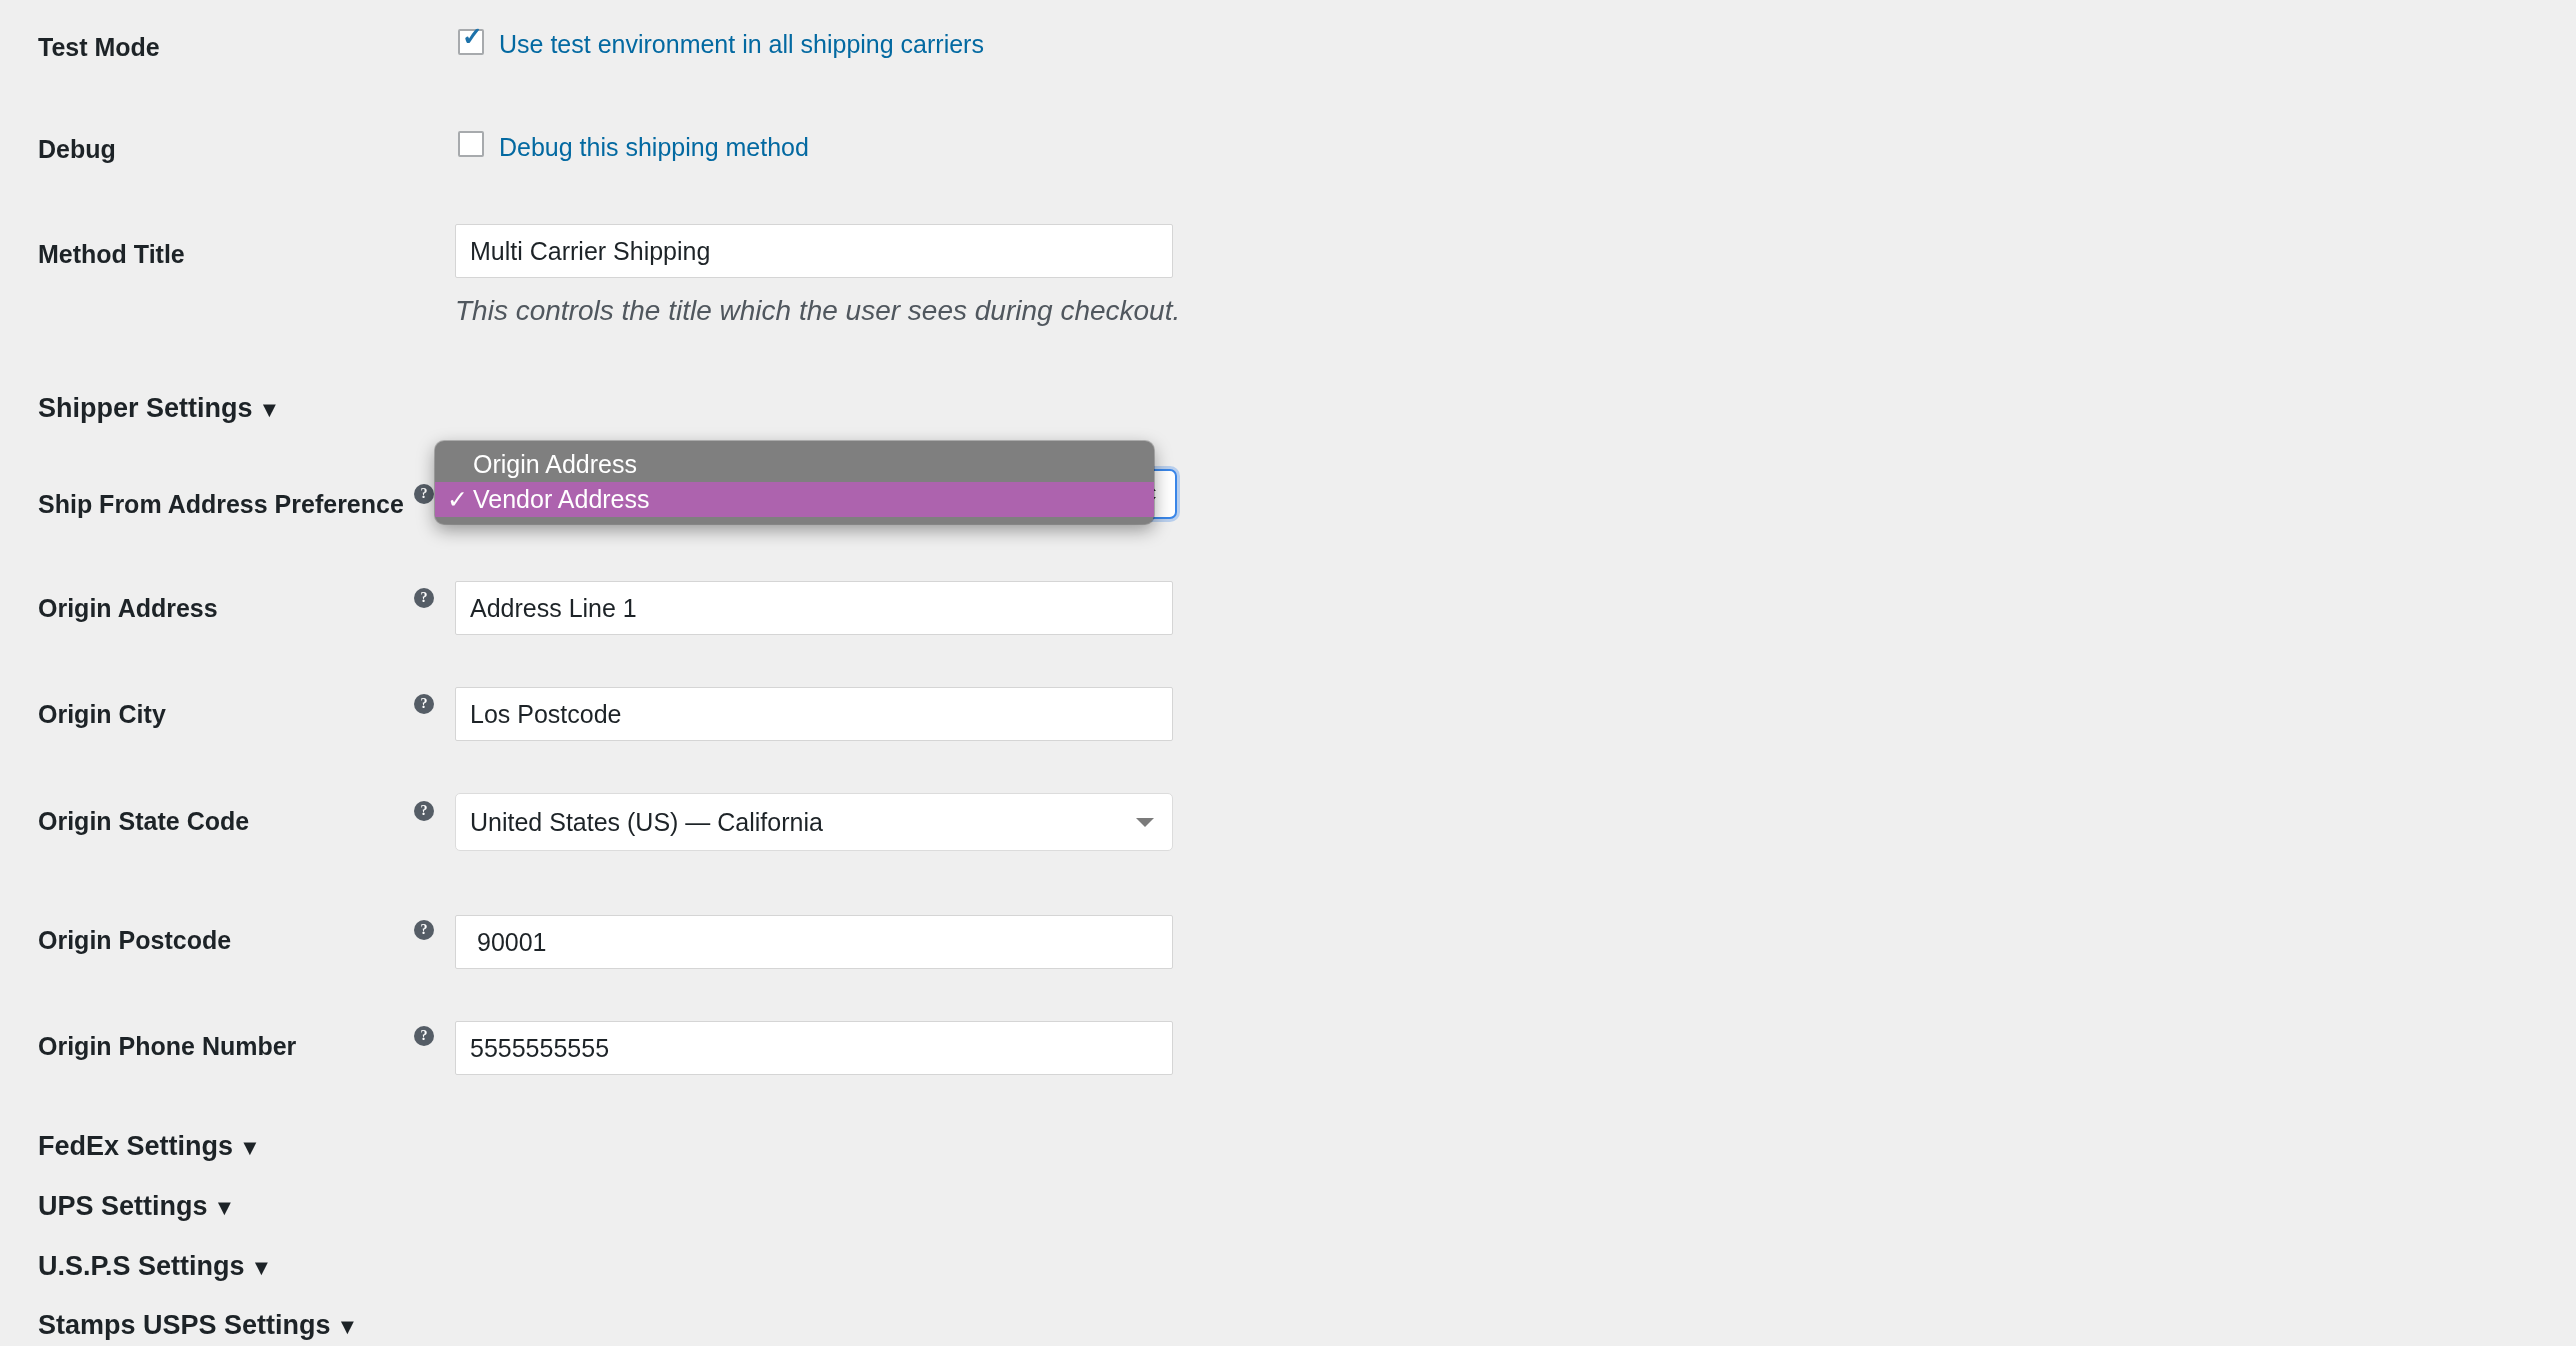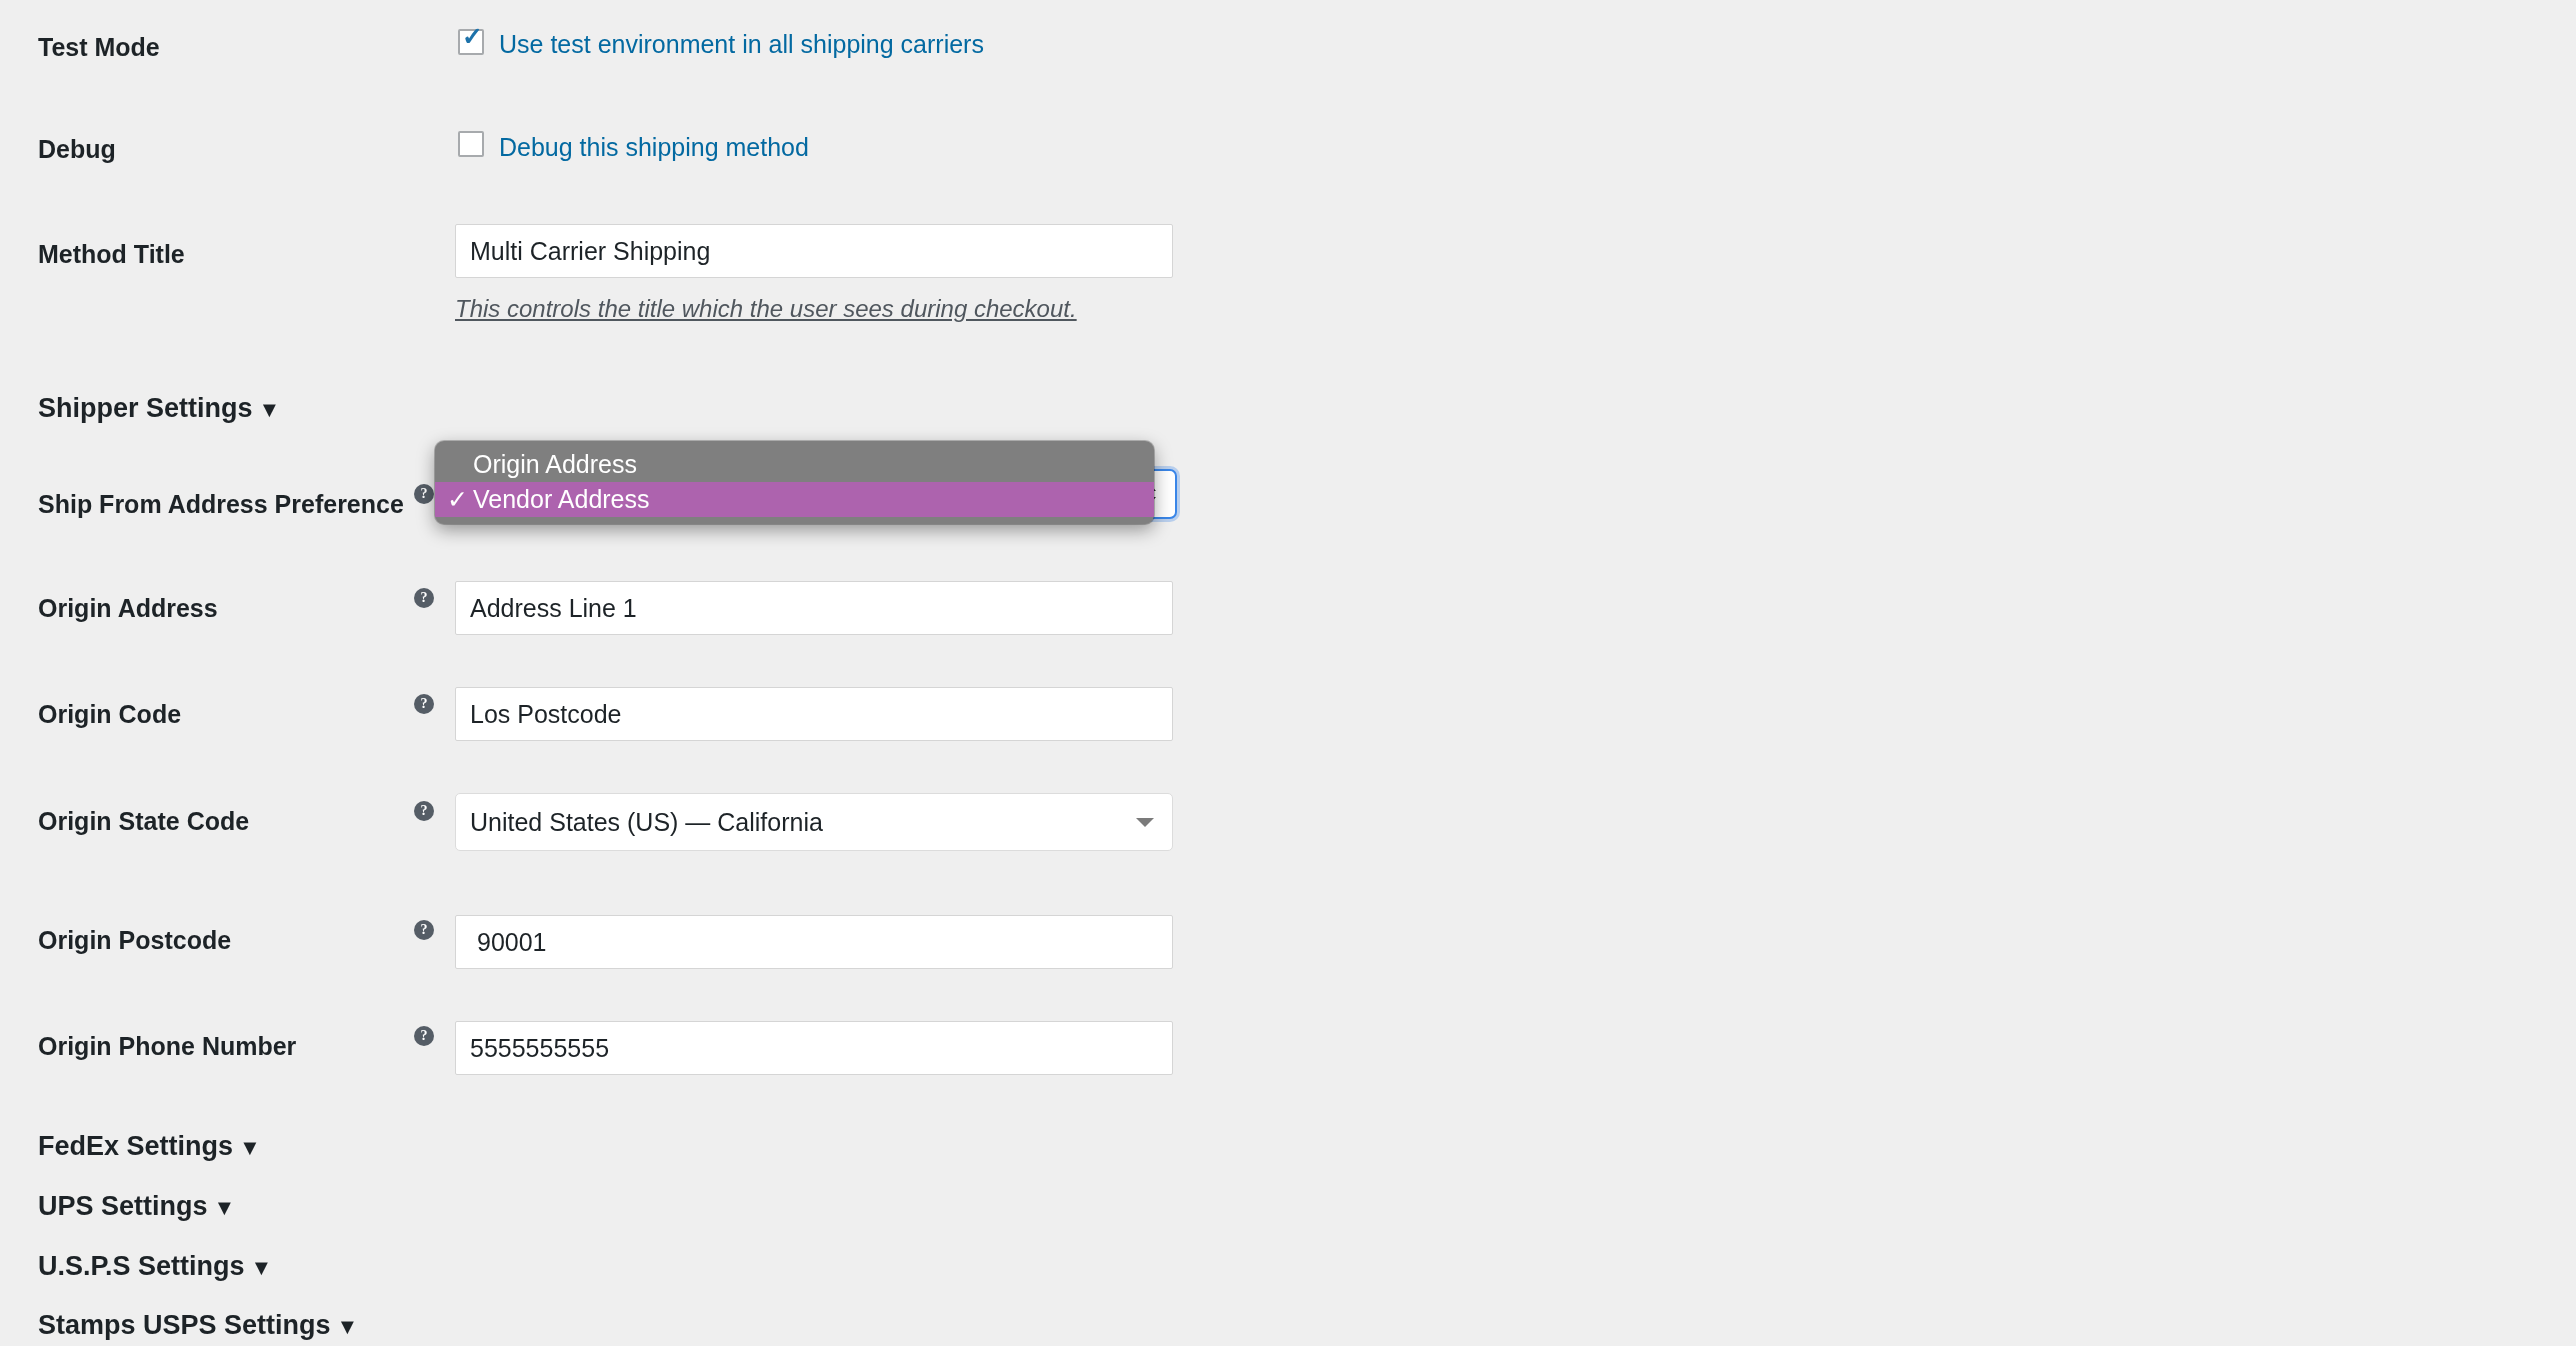--- a/index.html
+++ b/index.html
@@ -80,26 +80,25 @@
     left: 499px;
     font-size: 25px;
     color: #0369a1;
     white-space: nowrap;
     line-height: 1;
   }
 
   .desc {
     position: absolute;
     left: 455px;
-    font-size: 24px;
+    font-size: 28px;
     font-style: italic;
     color: #50575e;
     white-space: nowrap;
     line-height: 1;
-    text-decoration: underline;
   }
 
   
   .section {
     position: absolute;
     left: 38px;
     font-size: 27px;
     font-weight: bold;
     color: #1d2327;
     white-space: nowrap;
@@ -226,21 +225,21 @@
     </div>
   </div>
 
   <div class="row">
     <div class="lbl" style="top:596px;">Origin Address</div>
     <div class="help" style="top:588px;">?</div>
     <div class="field" style="top:581px;">Address Line 1</div>
   </div>
 
   <div class="row">
-    <div class="lbl" style="top:702px;">Origin Code</div>
+    <div class="lbl" style="top:702px;">Origin City</div>
     <div class="help" style="top:694px;">?</div>
     <div class="field" style="top:687px;">Los Postcode</div>
   </div>
 
   <div class="row">
     <div class="lbl" style="top:809px;">Origin State Code</div>
     <div class="help" style="top:801px;">?</div>
     <div class="field rounded" style="top:793px; height:58px; line-height:56px;">
       <span>United States (US) — California</span>
       <span class="selcaret"></span>

